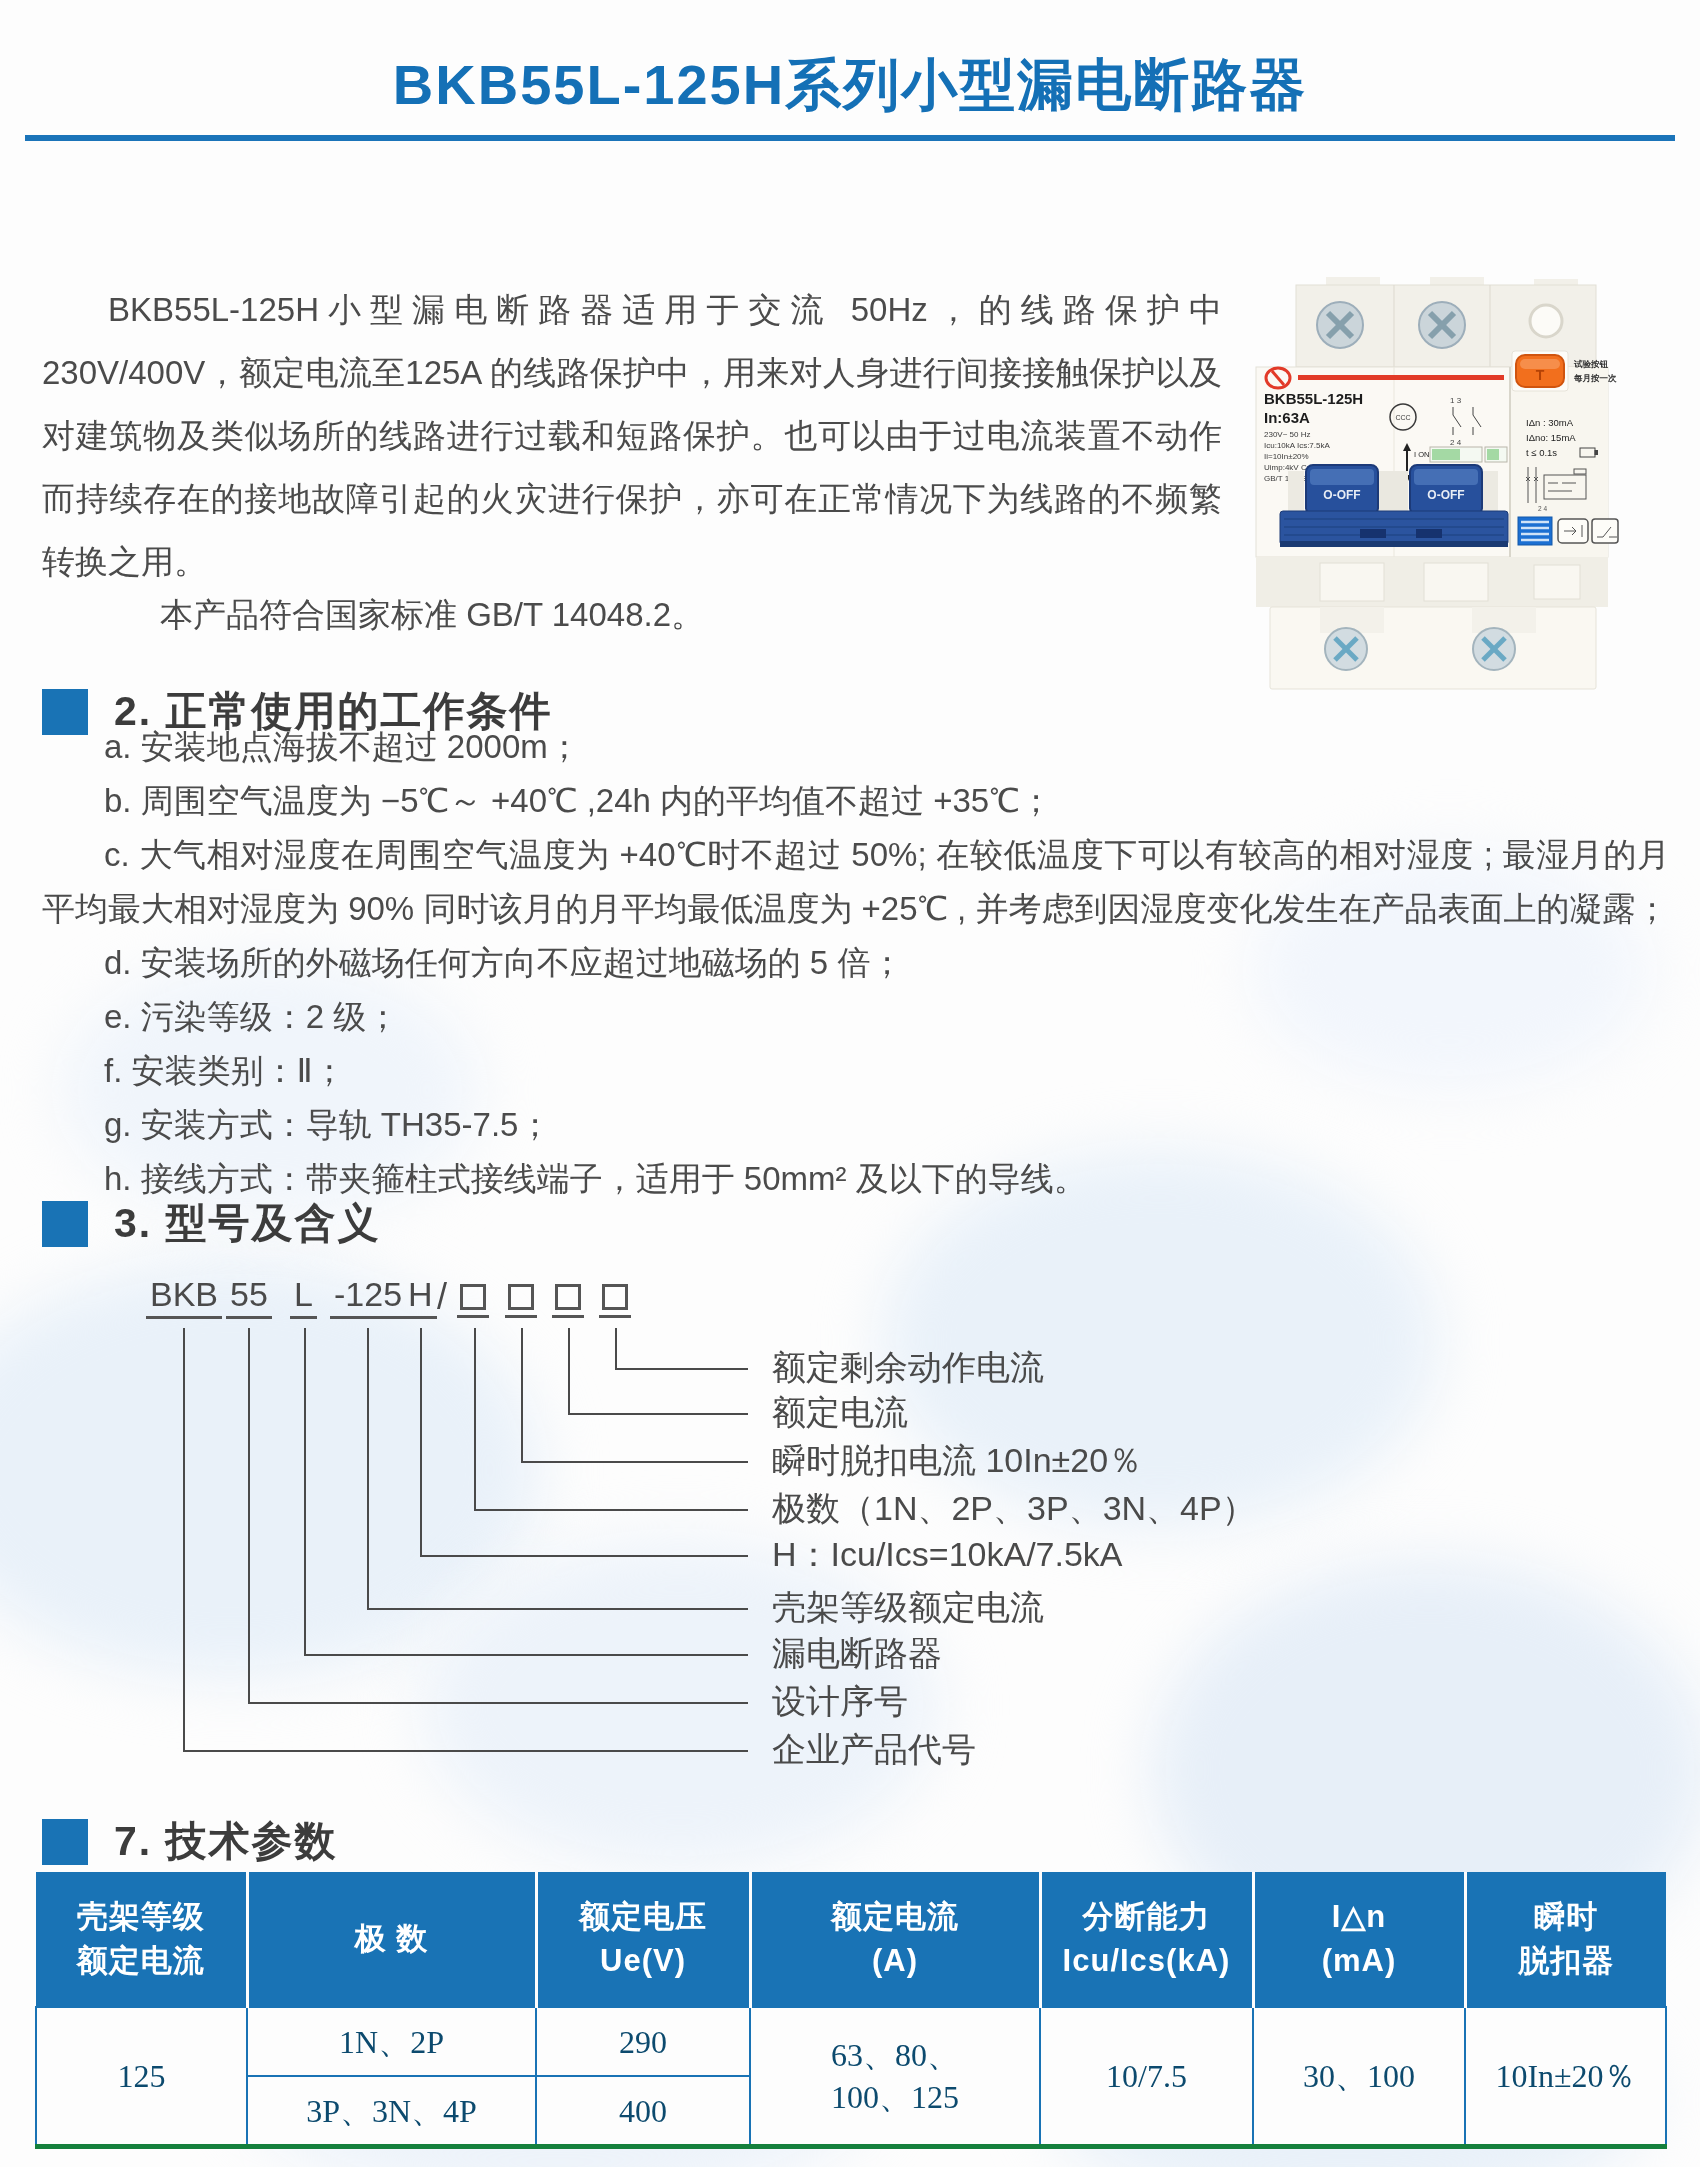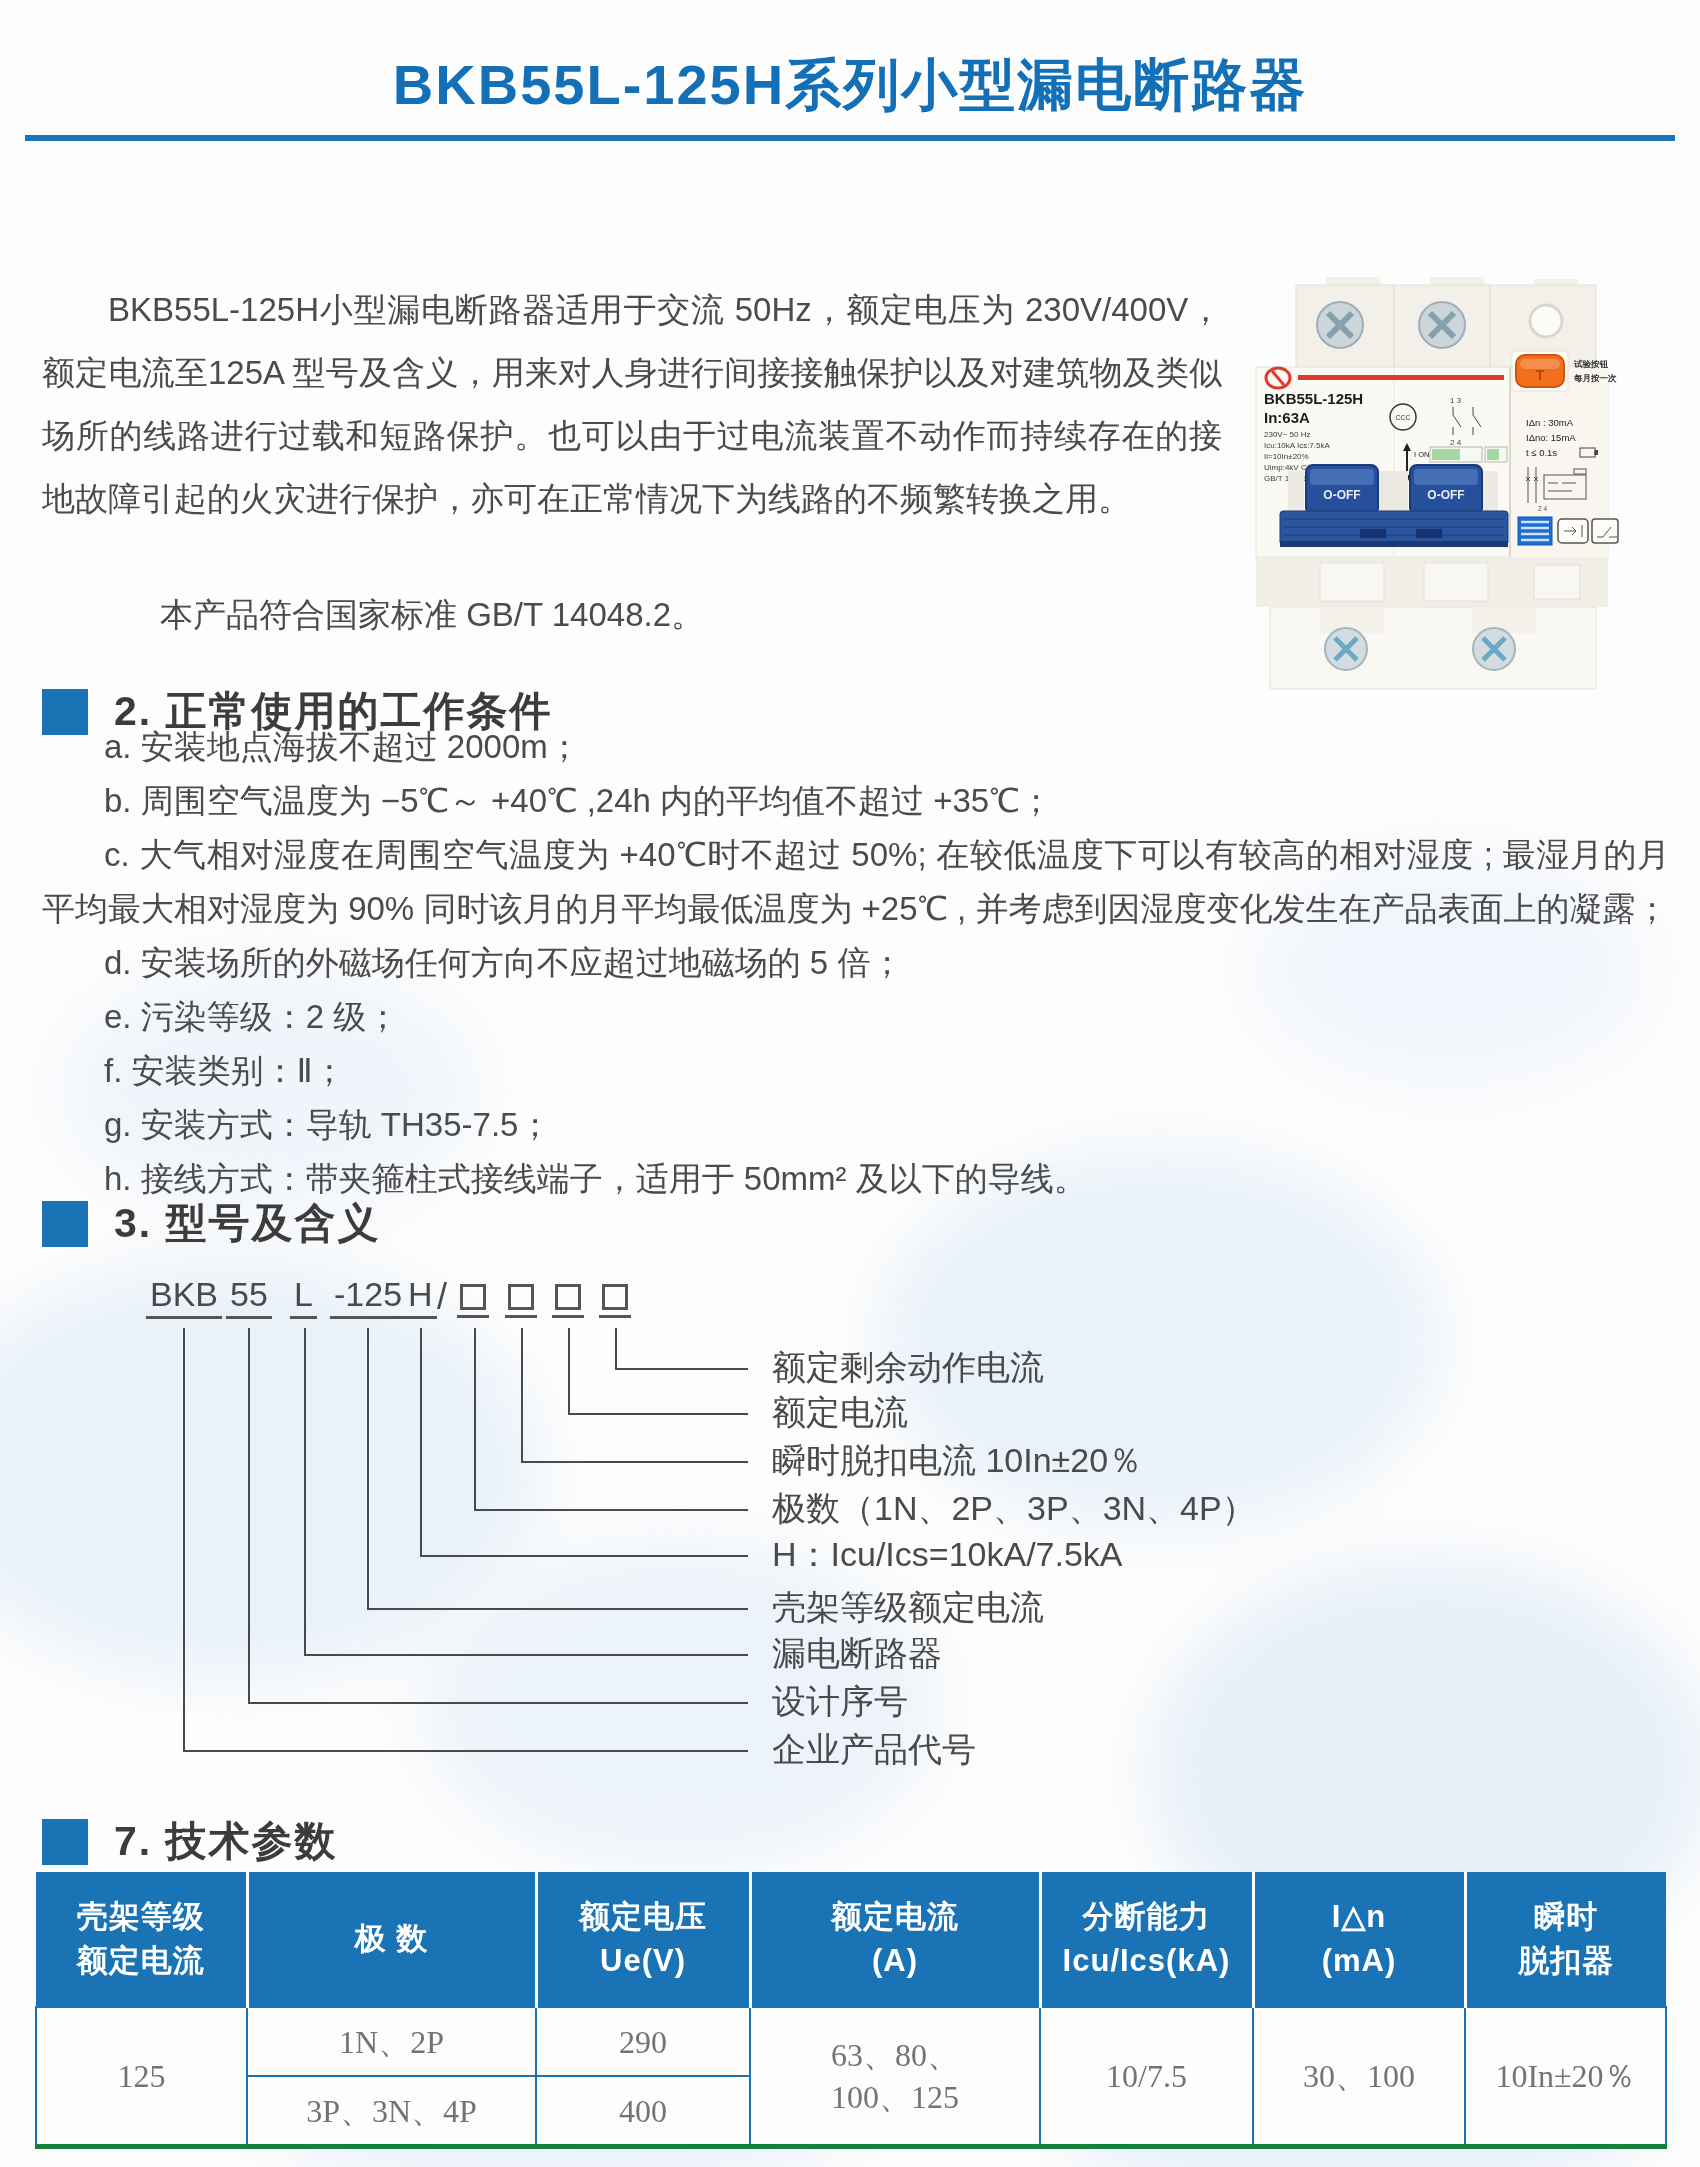--- a/index.html
+++ b/index.html
@@ -37,21 +37,21 @@
   .hl{position:absolute;height:2px;background:#4a4a4a;}
   .dlabel{position:absolute;left:772px;font-size:34px;color:#4a4a4a;white-space:nowrap;
     transform:translateY(-50%);}
 
   table.spec{position:absolute;top:1856px;left:35px;width:1630px;border-collapse:collapse;
     table-layout:fixed;border-bottom:5px solid #15803d;}
   .spec th{background:#1973b5;color:#ffffff;font-size:31px;font-weight:bold;height:134px;
     line-height:44px;border-right:3px solid #fdfdfd;letter-spacing:1px;padding:0;}
   .spec th:last-child{border-right:none;}
   .spec td{border:2px solid #1973b5;background:#fdfdfd;
-    font-family:"Liberation Serif",serif;font-size:32px;color:#737373;
+    font-family:"Liberation Serif",serif;font-size:32px;color:#0c4a6e;
     text-align:center;height:67px;line-height:42px;padding:0;}
 
   .product{position:absolute;left:1242px;top:255px;width:385px;height:425px;}
   .product text{font-family:"Liberation Sans",sans-serif;}
 </style>
 </head>
 <body>
 
 <div class="blob" style="left:-80px;top:1260px;width:620px;height:420px;background:#e9f1f9;"></div>
 <div class="blob" style="left:420px;top:1540px;width:520px;height:330px;background:#edf3fa;"></div>
@@ -60,21 +60,21 @@
 <div class="blob" style="left:240px;top:1950px;width:640px;height:260px;background:#edf3fa;"></div>
 <div class="blob" style="left:1050px;top:1980px;width:600px;height:240px;background:#e9f1f9;"></div>
 <div class="blob" style="left:60px;top:960px;width:420px;height:260px;background:#f0f5fb;"></div>
 <div class="blob" style="left:1250px;top:850px;width:400px;height:240px;background:#f2f6fc;"></div>
 
 <div class="layer">
 
   <div class="title">BKB55L-125H系列小型漏电断路器</div>
   <div class="rule"></div>
 
-  <div class="para">BKB55L-125H小型漏电断路器适用于交流 50Hz，额定电压为 230V/400V，额定电流至125A 型号及含义，用来对人身进行间接接触保护以及对建筑物及类似场所的线路进行过载和短路保护。也可以由于过电流装置不动作而持续存在的接地故障引起的火灾进行保护，亦可在正常情况下为线路的不频繁转换之用。</div>
+  <div class="para">BKB55L-125H小型漏电断路器适用于交流 50Hz，的线路保护中 230V/400V，额定电流至125A 的线路保护中，用来对人身进行间接接触保护以及对建筑物及类似场所的线路进行过载和短路保护。也可以由于过电流装置不动作而持续存在的接地故障引起的火灾进行保护，亦可在正常情况下为线路的不频繁转换之用。</div>
   <div class="note">本产品符合国家标准 GB/T 14048.2。</div>
 
   <div class="sec" style="top:668px;align-items:center;">
     <div class="sq"></div>
     <div class="h">2. 正常使用的工作条件</div>
   </div>
   <div class="list">
     <div class="li">a. 安装地点海拔不超过 2000m；</div>
     <div class="li">b. 周围空气温度为 −5℃～ +40℃ ,24h 内的平均值不超过 +35℃；</div>
     <div class="li wrap">c. 大气相对湿度在周围空气温度为 +40℃时不超过 50%; 在较低温度下可以有较高的相对湿度 ; 最湿月的月平均最大相对湿度为 90% 同时该月的月平均最低温度为 +25℃ , 并考虑到因湿度变化发生在产品表面上的凝露；</div>

